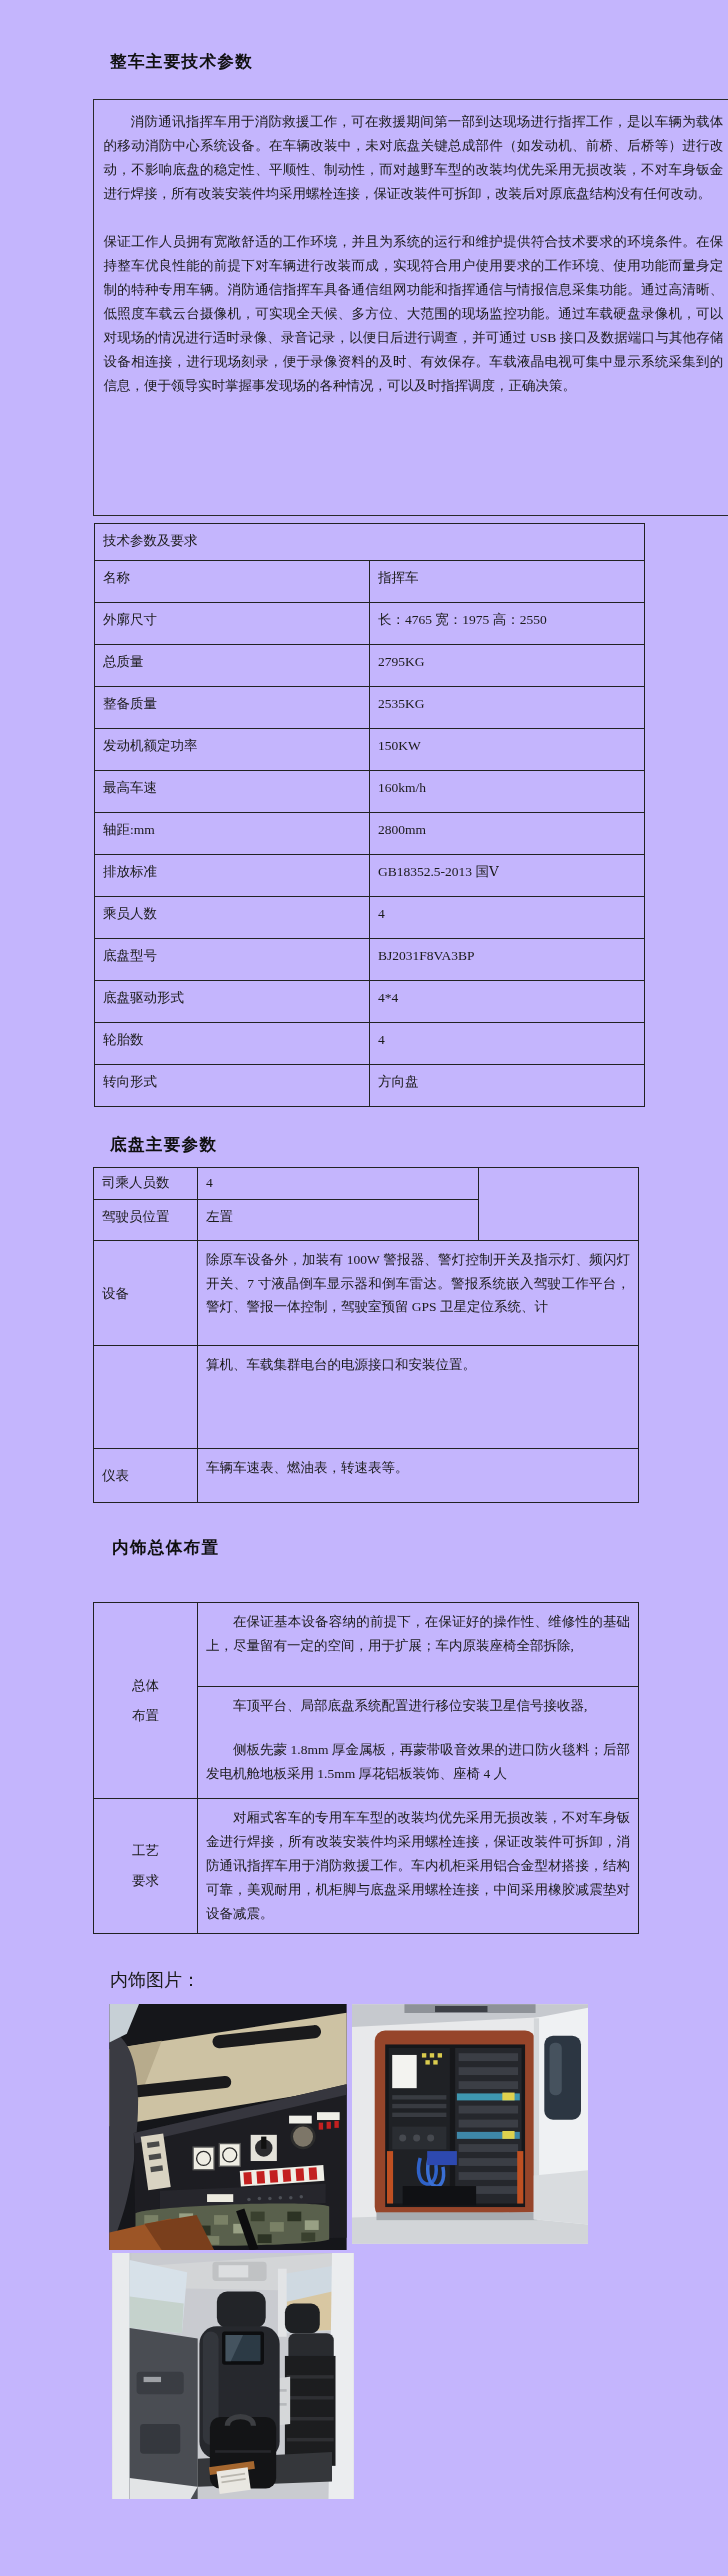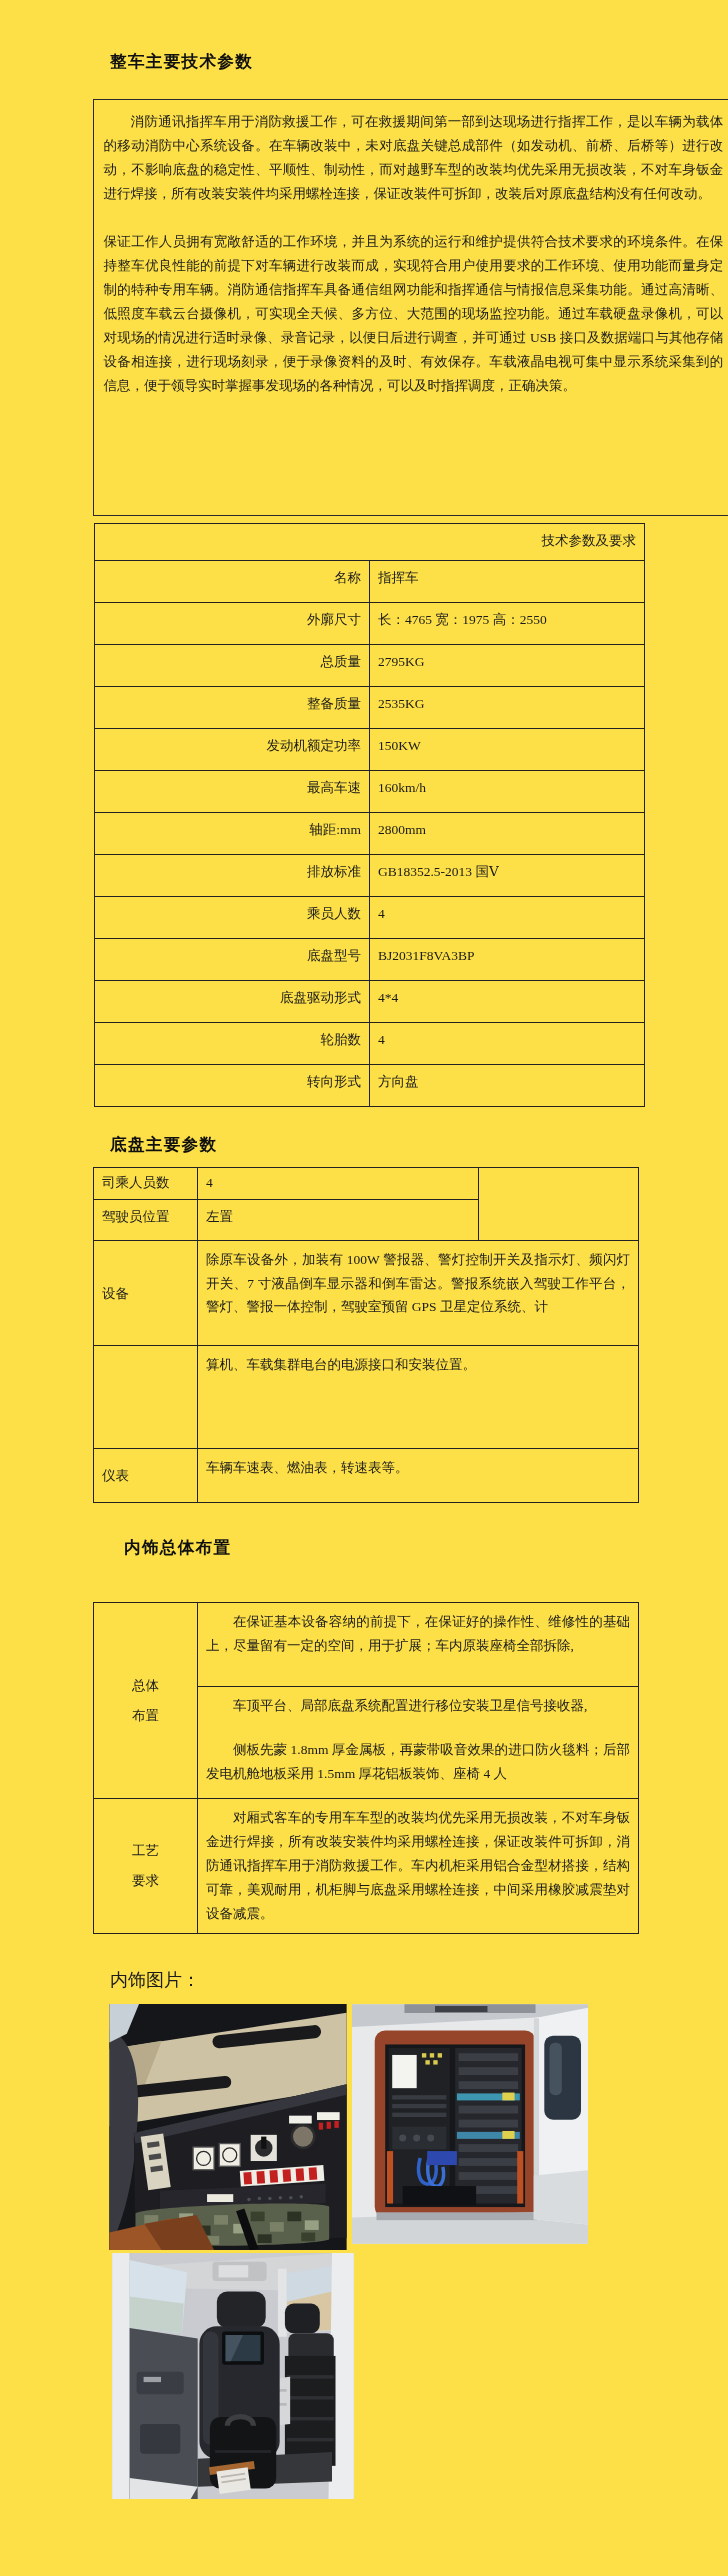--- a/index.html
+++ b/index.html
@@ -1,17 +1,17 @@
 <!DOCTYPE html>
 <html lang="zh" style="font-size:14px"><head>
 <meta charset="utf-8">
 <style>
   html,body { margin:0; padding:0; background:#ffffff; }
   .sheet {
-    position:relative; width:728px; height:2576px; background:#fde047;
+    position:relative; width:728px; height:2576px; background:#c4b5fd;
     font-family:"Liberation Serif","DejaVu Serif",serif; color:#1c1c1c;
     overflow:hidden;
   }
   .sec-title {
     position:absolute;
     font-family:"Liberation Sans","DejaVu Sans",sans-serif;
     font-weight:bold; font-size:16.6px; letter-spacing:1.3px; color:#101010;
     white-space:nowrap;
   }
   
@@ -30,21 +30,21 @@
     position:absolute; border-collapse:collapse; table-layout:fixed;
     font-size:13.5px; color:#1b1b1b;
   }
   table.doc td {
     border:1.3px solid #222222; vertical-align:top;
     padding:7px 7.9px; box-sizing:border-box; line-height:19px;
     overflow:hidden;
   }
   
   #table1 { left:94px; top:523px; width:551px; }
-  #table1 td.c1 { width:259px;text-align:right; }
+  #table1 td.c1 { width:259px; }
   #table1 td.c2 { width:292px; }
   #table1 tr.hdr td { height:37px; }
   #table1 tr.data td { height:42px; }
 
   
   #table2 { left:93px; top:1167px; width:545px;padding-left:30px; }
   #table2 td.l  { width:104px; }
   #table2 td.m  { width:281px; }
   #table2 td.r  { width:160px; }
   #table2 tr.r1 td { height:31px; padding-top:5.2px; }
@@ -170,21 +170,21 @@
       <td class="l"></td>
       <td class="flow" colspan="2">算机、车载集群电台的电源接口和安装位置。</td>
     </tr>
     <tr class="r5">
       <td class="l center-lbl">仪表</td>
       <td class="flow" colspan="2">车辆车速表、燃油表，转速表等。</td>
     </tr>
   </tbody>
     </table>
 
-  <div class="sec-title" style="left:124px; top:1537px;text-align:right;">内饰总体布置</div>
+  <div class="sec-title" style="left:112px; top:1537px;text-align:right;">内饰总体布置</div>
 
   <table class="doc" id="table3">
     <tbody>
         <tr class="ra">
       <td class="l lbl-2line" rowspan="2">
         <div>总体</div>
         <div>布置</div>
       </td>
       <td class="c">
         <p class="indent">在保证基本设备容纳的前提下，在保证好的操作性、维修性的基础上，尽量留有一定的空间，用于扩展；车内原装座椅全部拆除,</p>

